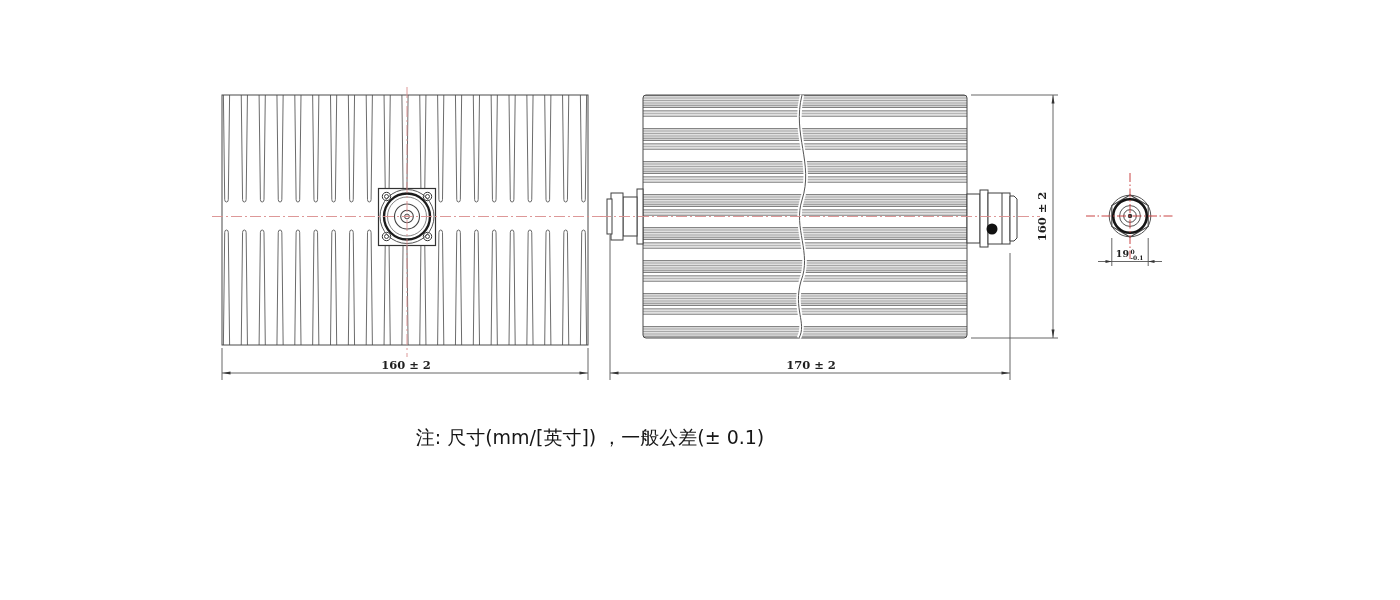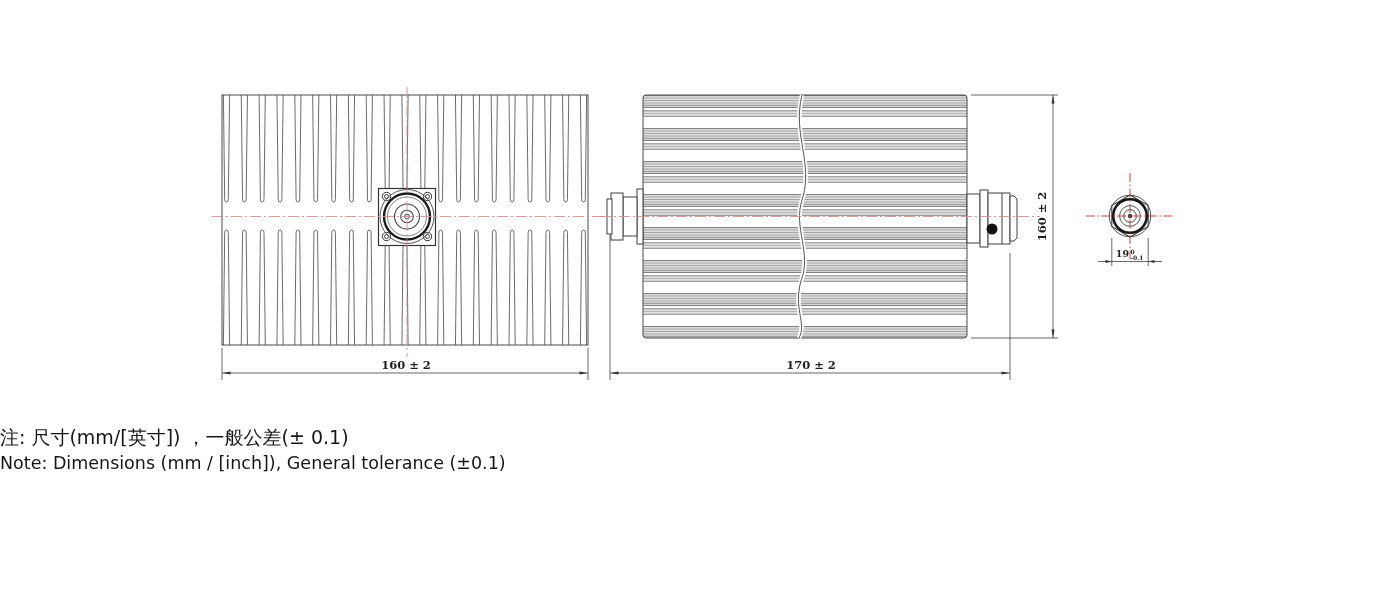--- a/index.html
+++ b/index.html
@@ -11,21 +11,21 @@
   #front-view{left:210px;top:85px;}
   #side-view{left:590px;top:85px;}
   #end-view{left:1080px;top:160px;}
   .dimtext{
     font-family:"DejaVu Serif", serif;
     font-weight:bold;
     fill:#1f1f1f;
   }
   .notes{
     position:absolute;left:0;top:424px;width:1180px;
-    text-align:left;color:#161616;
+    text-align:center;color:#161616;
   }
   .notes .zh{font-size:19px;line-height:26px;}
   .notes .en{font-size:17.5px;line-height:26px;}
 </style>
 </head>
 <body>
 
 <div class="canvas">
 
   <svg id="front-view" width="400" height="300" viewBox="0 0 400 300">
@@ -208,16 +208,15 @@
       <polygon points="31.8,101.5 25.5,100 25.5,103" fill="#333"></polygon>
       <polygon points="68.2,101.5 74.5,100 74.5,103" fill="#333"></polygon>
       <text x="49" y="97" text-anchor="end" font-size="9.5" class="dimtext">19</text>
       <text x="50.5" y="93.5" text-anchor="start" font-size="6" class="dimtext">0</text>
       <text x="50.5" y="100" text-anchor="start" font-size="6" class="dimtext">-0.1</text>
     </g>
   </svg>
 
   <div class="notes">
     <div class="zh">注: 尺寸(mm/[英寸]) ，一般公差(± 0.1)</div>
-    <div class="en">Note: Dimensions (mm / [inch]), General tolerance (±0.1)</div>
   </div>
 
 </div>
 
 </body></html>

